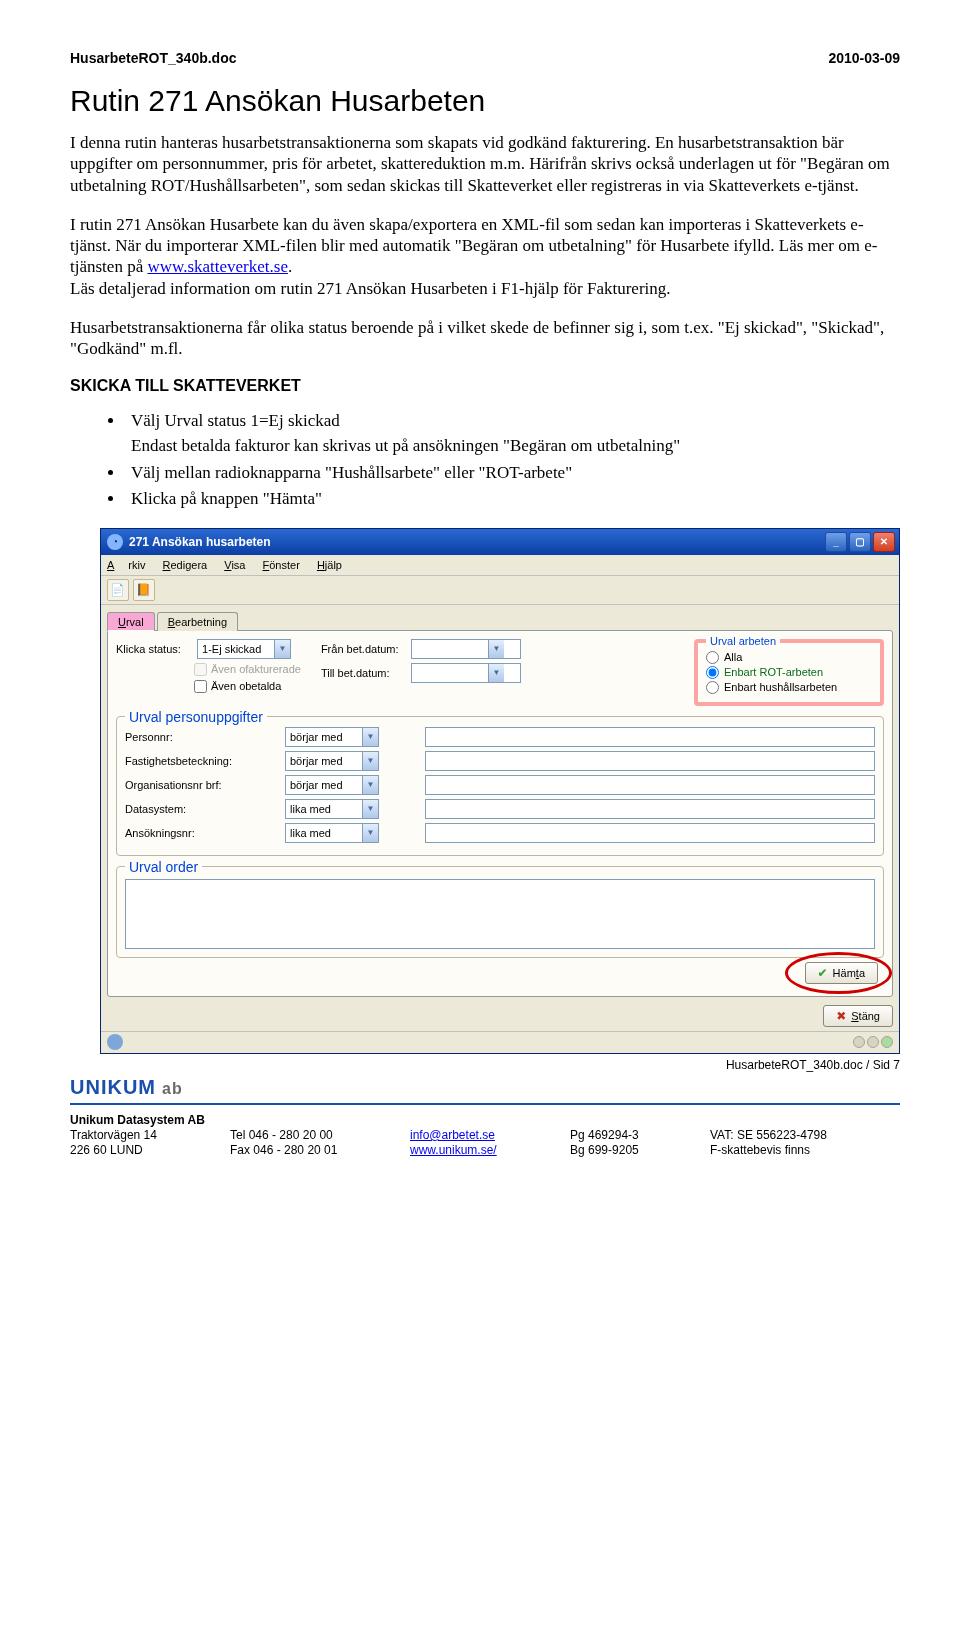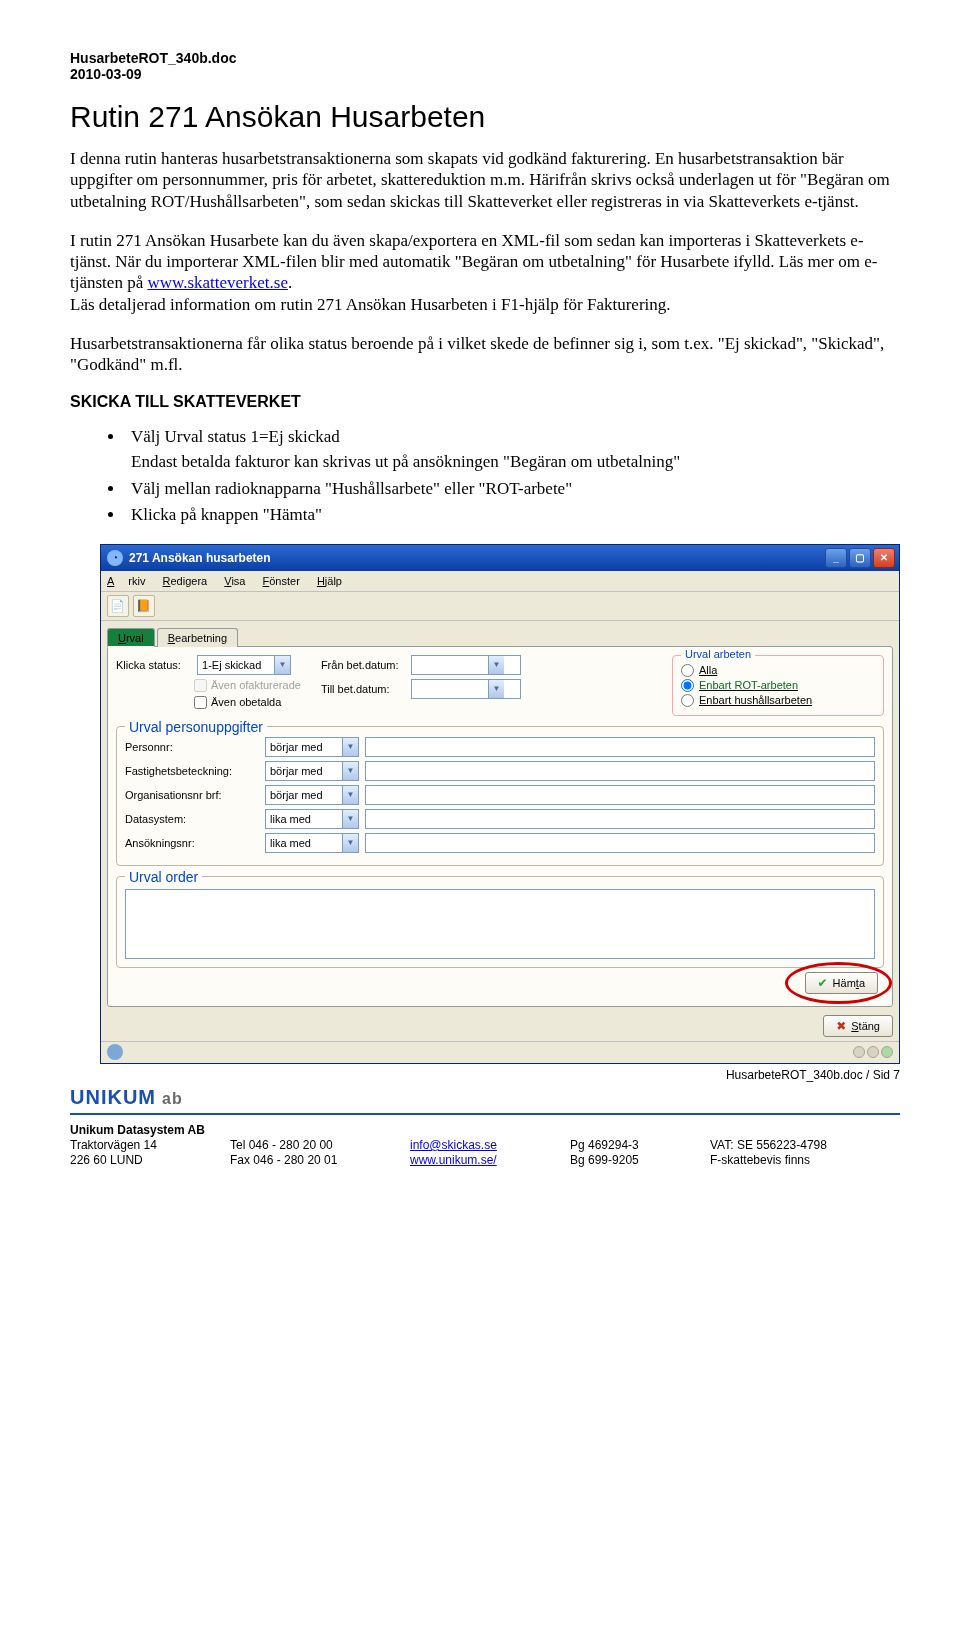--- a/index.html
+++ b/index.html
@@ -1,18 +1,18 @@
 <!DOCTYPE html>
 <html><head>
 <meta charset="utf-8">
 <style>
   * { box-sizing: border-box; margin: 0; padding: 0; }
   body { background: #fff; font-family: "Times New Roman", serif; color: #000; width: 960px; }
   .page { padding: 50px 60px 30px 70px; }
-  .header-row { display: flex; justify-content: space-between; font-family: Arial, sans-serif; font-size: 14px; font-weight: bold; margin-bottom: 12px; flex-direction: column; }
+  .header-row { display: flex; justify-content: space-between; font-family: Arial, sans-serif; font-size: 14px; font-weight: bold; margin-bottom: 12px; }
   h1 { font-family: Arial, sans-serif; font-weight: normal; font-size: 30px; margin: 18px 0 14px; }
   .body-text { font-size: 17px; line-height: 1.25; }
   .para { margin-bottom: 18px; }
   .body-text a { color: #0000ee; text-decoration: underline; }
   h2 { font-family: Arial, sans-serif; font-size: 20px; font-weight: bold; margin: 22px 0 18px; }
   h3 { font-family: Arial, sans-serif; font-size: 16px; font-weight: bold; margin: 0 0 14px; }
   ul.bullets { list-style: disc; margin-left: 55px; font-size: 17px; line-height: 1.45; }
   ul.bullets li { padding-left: 6px; margin-bottom: 2px; }
 
   
@@ -23,41 +23,41 @@
   .winbtns { display:flex; gap:2px; }
   .winbtn { width: 22px; height: 20px; background: linear-gradient(#6fa0e8,#2a63c0); border:1px solid #1e4ca0; border-radius:3px; color:#fff; display:flex; align-items:center; justify-content:center; font-size:10px; font-weight:bold; }
   .winbtn.close { background: linear-gradient(#f08070,#d04020); border-color:#a02010;}
   .menubar { background:#ece9d8; padding:4px 6px; border-bottom:1px solid #c0c0c0; }
   .menubar span { margin-right: 14px; }
   .menubar span u { text-decoration: underline; }
   .toolbar { background:#ece9d8; padding:3px 6px; border-bottom:1px solid #c0c0c0; display:flex; gap:4px;}
   .tbico { width:22px; height:22px; background:#f6f3e6; border:1px solid #c0b890; border-radius:2px; display:flex; align-items:center; justify-content:center; font-size:12px;}
   .tabstrip { display:flex; padding: 6px 6px 0 6px; background:#ece9d8; }
   .tab { padding: 3px 10px; background:#ebe7d6; border:1px solid #919b9c; border-bottom:none; border-radius:3px 3px 0 0; margin-right:2px; position:relative; top:1px; }
-  .tab.active { background:#15803d; font-weight:normal; }
+  .tab.active { background:#f9a8d4; font-weight:normal; }
   .tab.active::after{content:"";position:absolute;left:0;right:0;bottom:-1px;height:2px;background:#fdfcf7;}
   .tab u{text-decoration:underline;}
   .panel { margin:0 6px 6px 6px; background:#fdfcf7; border:1px solid #919b9c; border-radius:3px; padding:8px; }
   .row1 { display:flex; align-items:flex-start; gap:20px; }
   .lbl { display:inline-block; width:78px; }
   .lbl2 { display:inline-block; width:90px; text-align:left; }
   .dropdown { display:inline-flex; height:20px; background:#fff; border:1px solid #7f9db9; align-items:center; }
   .dropdown .val { padding:0 4px; min-width:76px; font-size:11px; }
   .dropdown .arrow { width:16px; height:100%; background:linear-gradient(#e2eefd,#b0c8ea); border-left:1px solid #7f9db9; display:flex; align-items:center; justify-content:center; color:#4a6a9a; font-size:8px;}
   .chk { display:flex; align-items:center; margin-top:4px; color:#a0a0a0; }
   .chk input { margin-right:4px; }
   .datecol .daterow{ display:flex; align-items:center; margin-bottom:4px;}
-  .radio-group { border:1px solid #fca5a5; border-radius:4px; padding:6px 8px 6px 8px; margin-left:auto; width:212px; position:relative;text-decoration:underline;}
+  .radio-group { border:4px solid #fca5a5; border-radius:4px; padding:6px 8px 6px 8px; margin-left:auto; width:190px; position:relative;}
   .radio-group .legend { position:absolute; top:-8px; left:8px; background:#fdfcf7; padding:0 4px; color:#0046d5; font-size:11px;}
   .radio-row { display:flex; align-items:center; margin:2px 0; }
   .radio-row input { margin-right:5px; }
   .radio-row.sel { color:#0a6a1a; }
   .fieldset { border:1px solid #bdb8a6; border-radius:4px; padding:10px 8px 8px 8px; margin-top:10px; position:relative;}
   .fieldset .legend { position:absolute; top:-8px; left:8px; background:#fdfcf7; padding:0 4px; color:#0046d5; font-size:14px;}
-  .frow { display:flex; align-items:center; margin-bottom:4px; }
+  .frow { display:flex; align-items:center; margin-bottom:4px;gap:20px; }
   .frow .flabel { width:140px; }
   .textin { height:20px; background:#fff; border:1px solid #7f9db9; flex:1; }
   .orderbox { height:70px; background:#fff; border:1px solid #7f9db9; margin-top:2px;}
   .bottombar { display:flex; justify-content:flex-end; padding:4px 6px; align-items:center;}
   .btn { display:inline-flex; align-items:center; background:linear-gradient(#fefefe,#e8e5d8); border:1px solid #8a867a; border-radius:3px; padding:3px 12px; margin-left:6px; gap:5px;}
   .btn .bico{ font-size:12px;}
   .ring { position:relative; display:inline-block;}
   .ring::before { content:""; position:absolute; border:3px solid #d00000; border-radius:50%; top:-10px; left:-14px; right:-14px; bottom:-10px; }
   .statusbar { background:#ece9d8; border-top:1px solid #c0c0c0; height:22px; display:flex; align-items:center; padding:0 6px; justify-content:space-between;}
   .statusbar .sico { width:16px; height:16px; background:#7da7d9; border-radius:50%;}
@@ -259,21 +259,21 @@
 </div>
 
 <div class="page-footer">
   <div class="footer-ref">HusarbeteROT_340b.doc / Sid 7</div>
   <div class="brand"><span>UNIKUM</span><span class="ab">ab</span></div>
   <div class="brandline"></div>
   <div class="footer-grid">
     <div class="b">Unikum Datasystem AB</div>
     <div>Traktorvägen 14</div>
     <div>Tel  046 - 280 20 00</div>
-    <div><a href="#">info@skickas.se</a></div>
+    <div><a href="#">info@arbetet.se</a></div>
     <div>Pg   469294-3</div>
     <div>VAT: SE 556223-4798</div>
     <div>226 60  LUND</div>
     <div>Fax  046 - 280 20 01</div>
     <div><a href="#">www.unikum.se/</a></div>
     <div>Bg  699-9205</div>
     <div>F-skattebevis finns</div>
   </div>
 </div>
 

